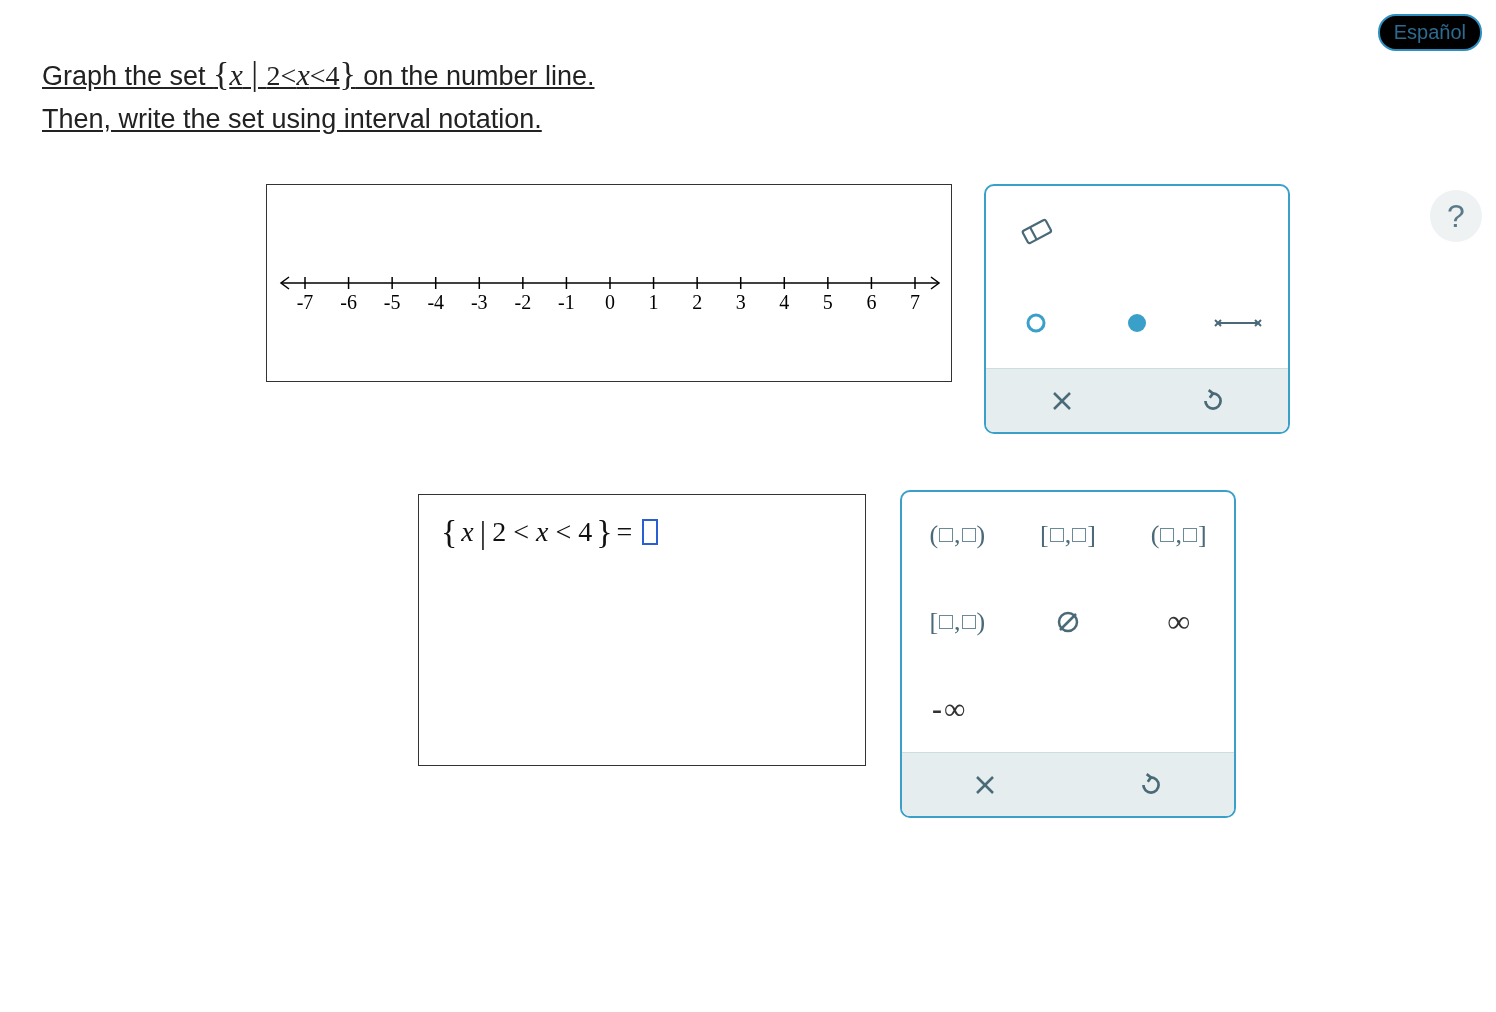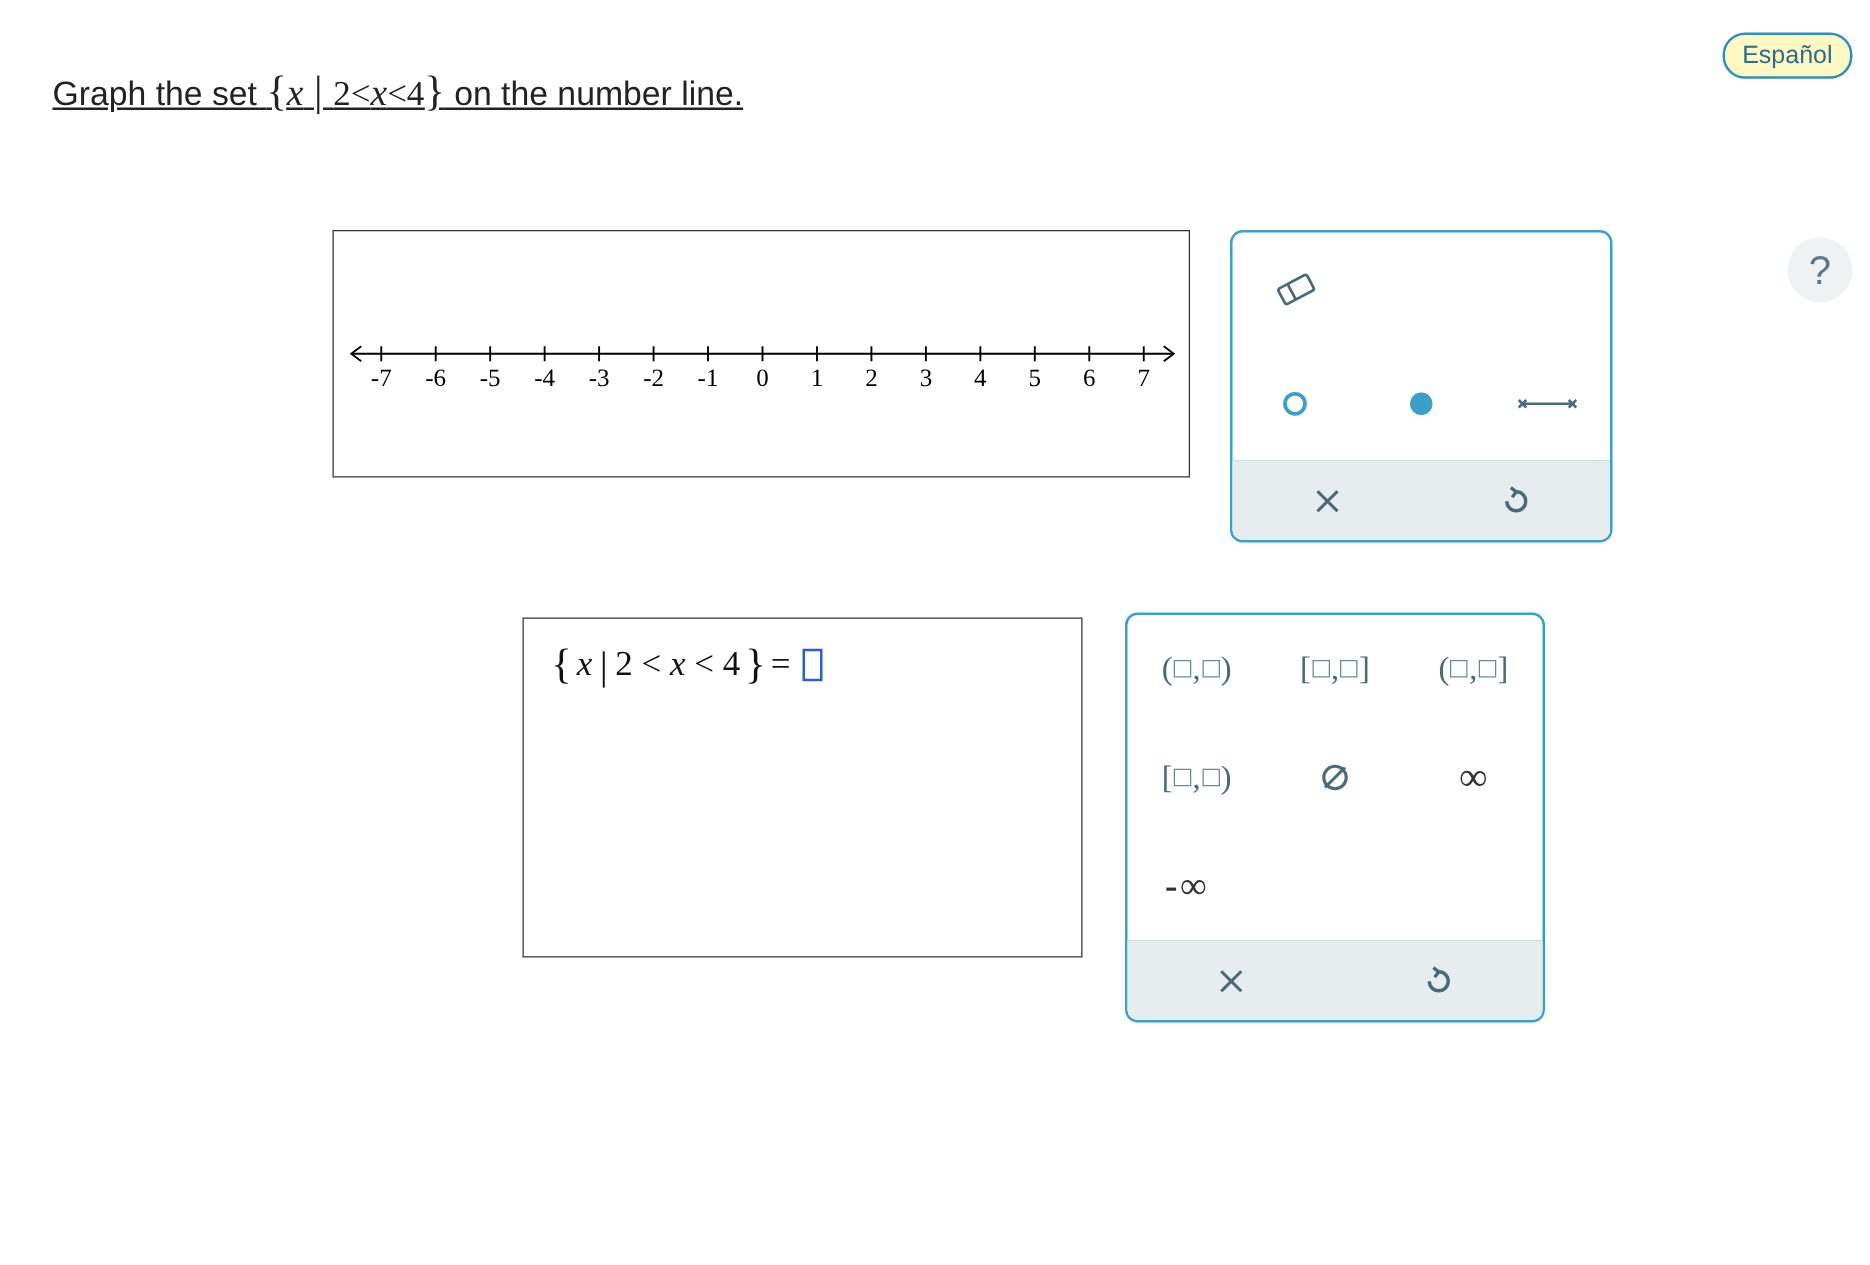--- a/index.html
+++ b/index.html
@@ -7,28 +7,28 @@
     margin: 0;
     padding: 0;
     font-family: Arial, Helvetica, sans-serif;
     background: #fff;
     width: 1496px;
     height: 1012px;
     position: relative;
   }
   .lang-button {
     position: absolute;
-    top: 26px;
+    top: 14px;
     right: 14px;
     border: 2px solid #2c8fbf;
     border-radius: 18px;
     padding: 5px 14px;
     color: #2c6b8f;
     font-size: 20px;
-    background: #fef9c3;
+    background: #000000;
     cursor: pointer;
   }
   .help-button {
     position: absolute;
     top: 190px;
     right: 14px;
     width: 52px;
     height: 52px;
     border-radius: 50%;
     background: #eef2f3;
@@ -167,20 +167,21 @@
 <body>
 
 <div class="lang-button">Español</div>
 
 <div class="help-button">?</div>
 
 <div class="prompt">
   <div>
     <span>Graph the set </span><span class="brace">{</span><span class="math-x">x</span><span class="math" style="font-size:34px;"> | </span><span class="math">2&lt;<span class="math-x">x</span>&lt;4</span><span class="brace">}</span><span> on the number line.</span>
   </div>
+  <div>Then, write the set using interval notation.</div>
 </div>
 
 <div class="numline-box">
   <svg class="numline-svg" width="670" height="60">
     <line x1="6" y1="18" x2="664" y2="18" stroke="#000" stroke-width="1.5"></line>
     <polyline points="14,12 6,18 14,24" fill="none" stroke="#000" stroke-width="1.5"></polyline>
     <polyline points="656,12 664,18 656,24" fill="none" stroke="#000" stroke-width="1.5"></polyline>
     <g id="ticks">
         <line x1="30" x2="30" y1="12" y2="24" stroke="#000" stroke-width="1.5"></line>
         <text x="30" y="44" class="tick-label">-7</text>

